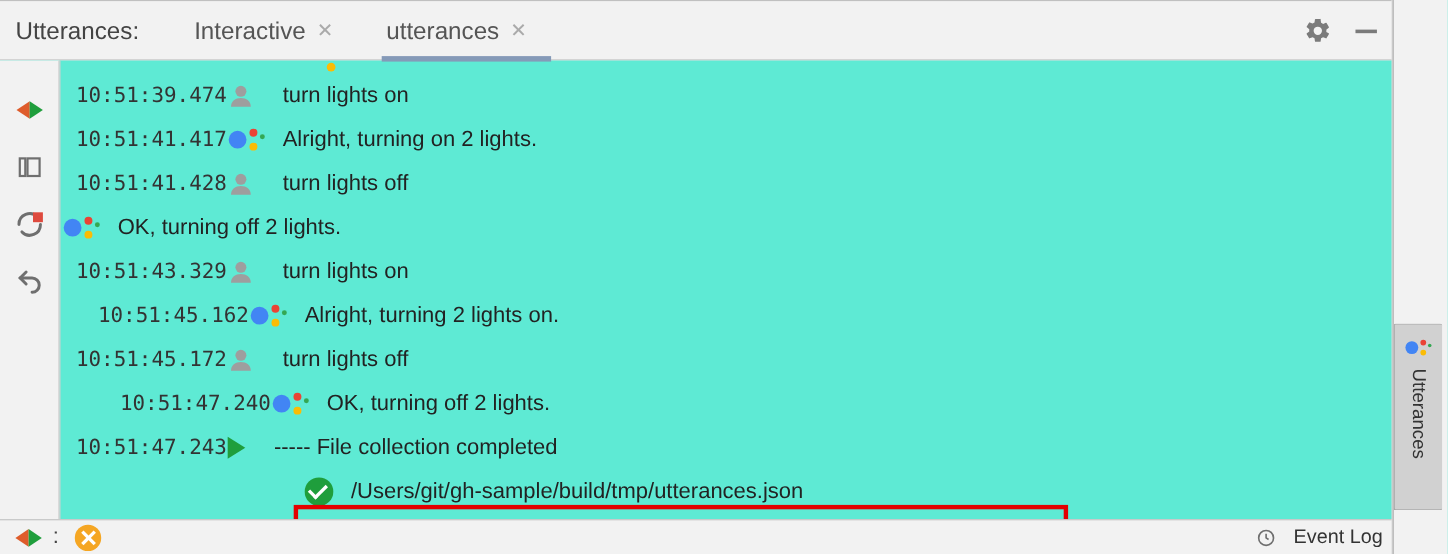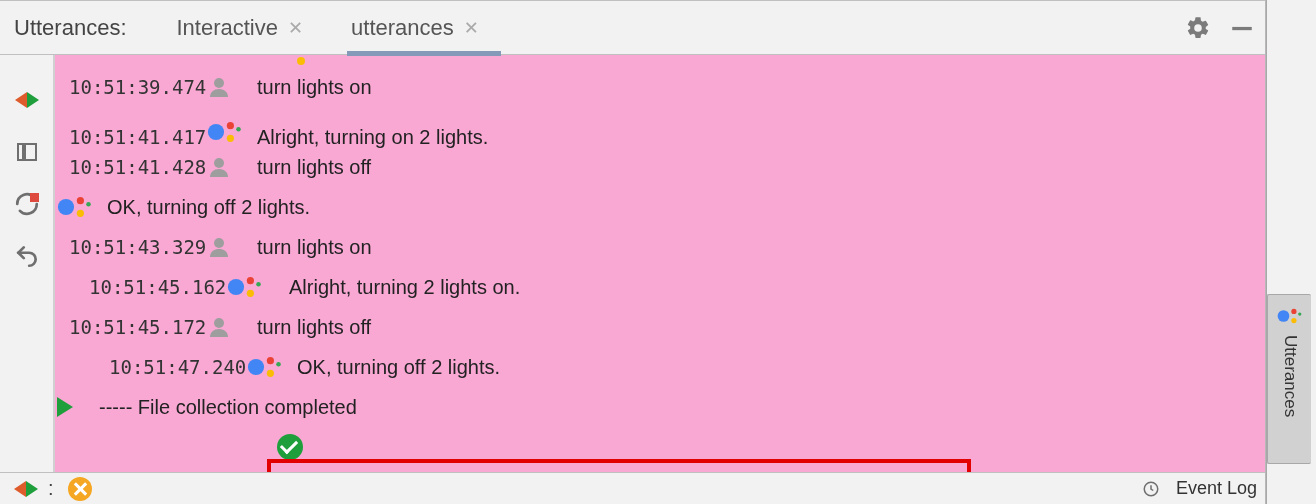--- a/index.html
+++ b/index.html
@@ -42,21 +42,21 @@
   .tab .close { margin-left: 10px; color: #aaa; font-size: 18px; }
   .tab.active::after {
     content: ""; position: absolute; left: -4px; right: -22px; bottom: -1px;
     height: 5px; background: #859ab8;
   }
   .header .spacer { flex: 1; }
   .gear-icon svg, .minimize-icon svg { display: block; }
   .gear-icon, .minimize-icon { margin-left: 18px; cursor: pointer; color: #7b7b7b; }
 
   
-  .body-row { flex: 1; display: flex; background: #f9a8d4; min-height: 0; text-decoration: underline; }
+  .body-row { flex: 1; display: flex; background: #5eead4; min-height: 0; text-decoration: underline; }
   .gutter {
     width: 54px;
     display: flex;
     flex-direction: column;
     align-items: center;
     gap: 22px;
     padding-top: 30px;
     background: #f2f2f2;
     border-right: 1px solid #d0d0d0;
   }
@@ -205,21 +205,21 @@
           <div class="row" style="position: absolute; left: 0px; right: 0px; top: 12px;">
             <span class="ts">10:51:39.474</span>
             <span class="ic">
               <svg class="person-icon" viewBox="0 0 24 24" fill="#9e9e9e">
                 <circle cx="12" cy="8" r="5"></circle>
                 <path d="M3 22c0-5 4-8 9-8s9 3 9 8Z"></path>
               </svg>
             </span>
             <span class="msg" style="margin-left: 8px;">turn lights on</span>
           </div>
-          <div class="row" style="position: absolute; left: 0px; right: 0px; top: 52px; align-items: flex-end;">
+          <div class="row" style="position: absolute; left: 0px; right: 0px; top: 52px;">
             <span class="ts">10:51:41.417</span>
             <span class="ic">
               <svg class="assistant-icon" viewBox="0 0 40 30">
                 <circle cx="10" cy="15" r="9" fill="#4285f4"></circle>
                 <circle cx="26" cy="8" r="4" fill="#ea4335"></circle>
                 <circle cx="26" cy="22" r="4" fill="#fbbc05"></circle>
                 <circle cx="35" cy="12" r="2.5" fill="#34a853"></circle>
               </svg>
             </span>
             <span class="msg" style="margin-left: 8px;">Alright, turning on 2 lights.</span>
@@ -258,21 +258,21 @@
           <div class="row" style="position: absolute; left: 0px; right: 0px; top: 212px; padding-left: 20px;">
             <span class="ts">10:51:45.162</span>
             <span class="ic">
               <svg class="assistant-icon" viewBox="0 0 40 30">
                 <circle cx="10" cy="15" r="9" fill="#4285f4"></circle>
                 <circle cx="26" cy="8" r="4" fill="#ea4335"></circle>
                 <circle cx="26" cy="22" r="4" fill="#fbbc05"></circle>
                 <circle cx="35" cy="12" r="2.5" fill="#34a853"></circle>
               </svg>
             </span>
-            <span class="msg" style="margin-left: 20px;">Alright, turning 2 lights on.</span>
+            <span class="msg" style="margin-left: 8px;">Alright, turning 2 lights on.</span>
           </div>
           <div class="row" style="position: absolute; left: 0px; right: 0px; top: 252px; align-items: center;">
             <span class="ts">10:51:45.172</span>
             <span class="ic">
               <svg class="person-icon" viewBox="0 0 24 24" fill="#9e9e9e">
                 <circle cx="12" cy="8" r="5"></circle>
                 <path d="M3 22c0-5 4-8 9-8s9 3 9 8Z"></path>
               </svg>
             </span>
             <span class="msg" style="margin-left: 8px;">turn lights off</span>
@@ -283,31 +283,33 @@
               <svg class="assistant-icon" viewBox="0 0 40 30">
                 <circle cx="10" cy="15" r="9" fill="#4285f4"></circle>
                 <circle cx="26" cy="8" r="4" fill="#ea4335"></circle>
                 <circle cx="26" cy="22" r="4" fill="#fbbc05"></circle>
                 <circle cx="35" cy="12" r="2.5" fill="#34a853"></circle>
               </svg>
             </span>
             <span class="msg" style="margin-left: 8px;">OK, turning off 2 lights.</span>
           </div>
           <div class="row" style="position: absolute; left: 0px; right: 0px; top: 332px;">
+            <span class="ts">10:51:47.243</span>
             <span class="ic">
               <span class="play-icon"></span>
             </span>
             <span class="msg">----- File collection completed</span>
           </div>
           <div class="row" style="position: absolute; left: 0px; right: 0px; top: 372px;">
             <span class="ts"></span>
             <span class="indent"></span>
             <span class="ic">
               <span class="check-circle"></span>
             </span>
+            <span class="msg">/Users/git/gh-sample/build/tmp/utterances.json</span>
           </div>
         </div>
       <div class="red-box"></div>
     </div>
   </div>
 
   <div class="footer">
     <div class="foot-left">
       <span class="arrows-lr">
           <span class="l"></span>

